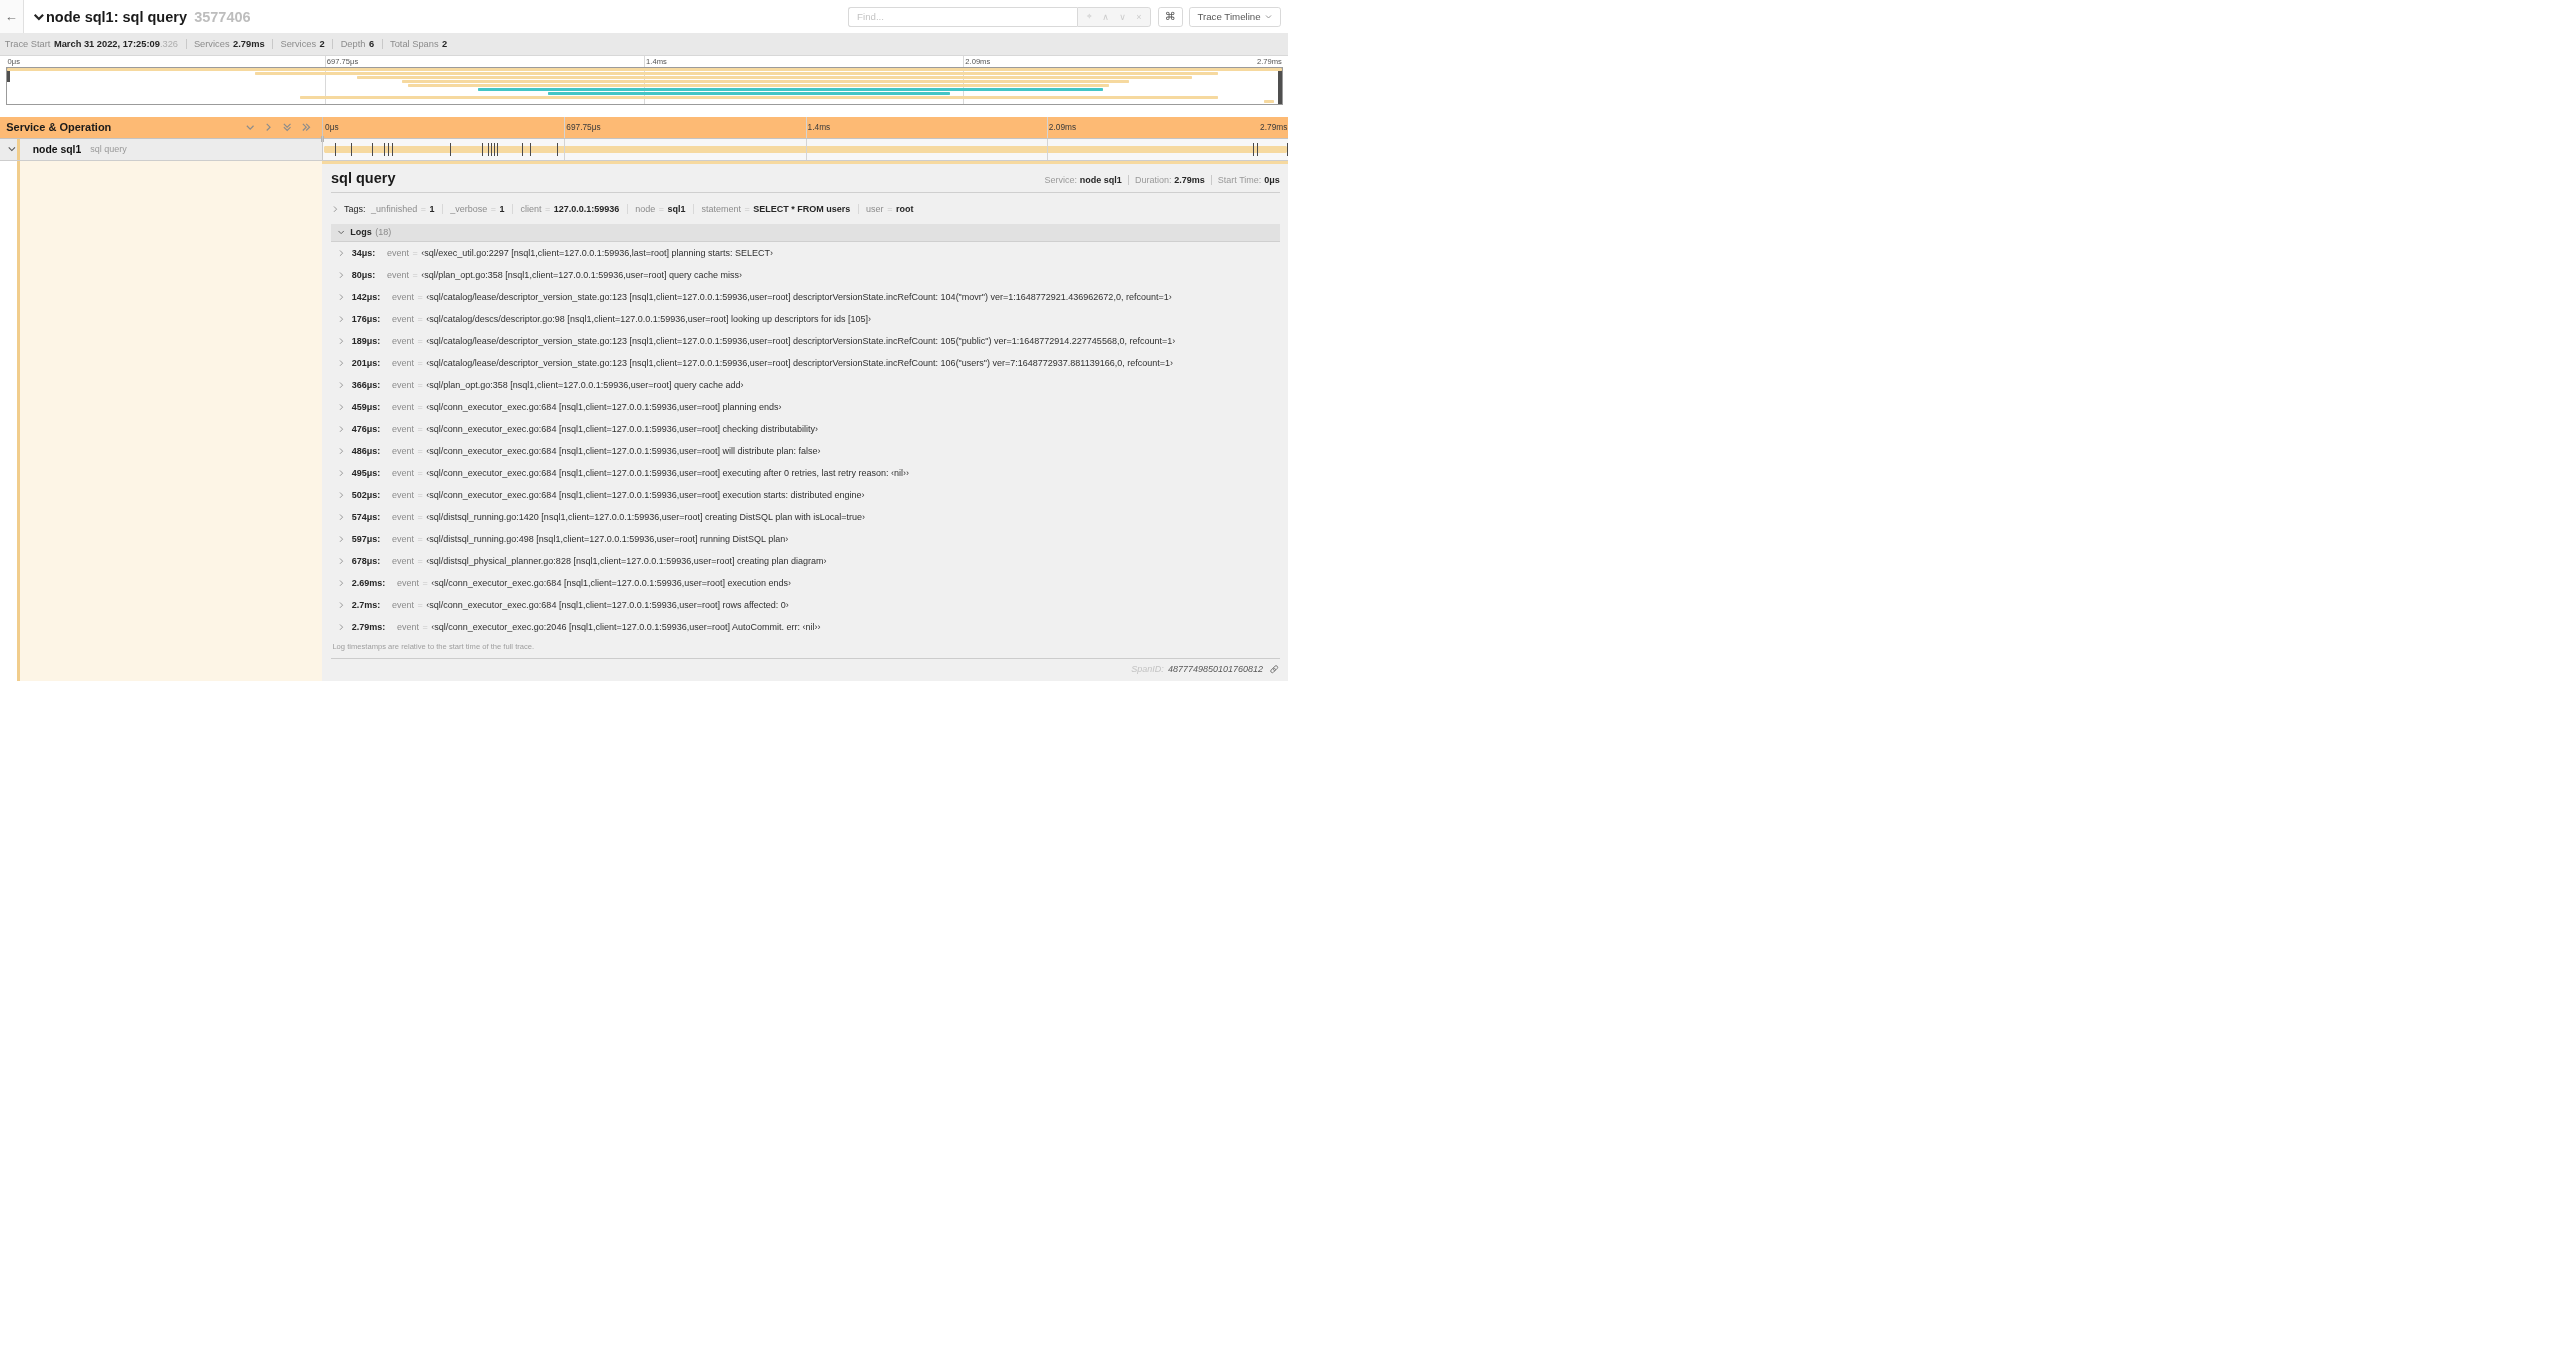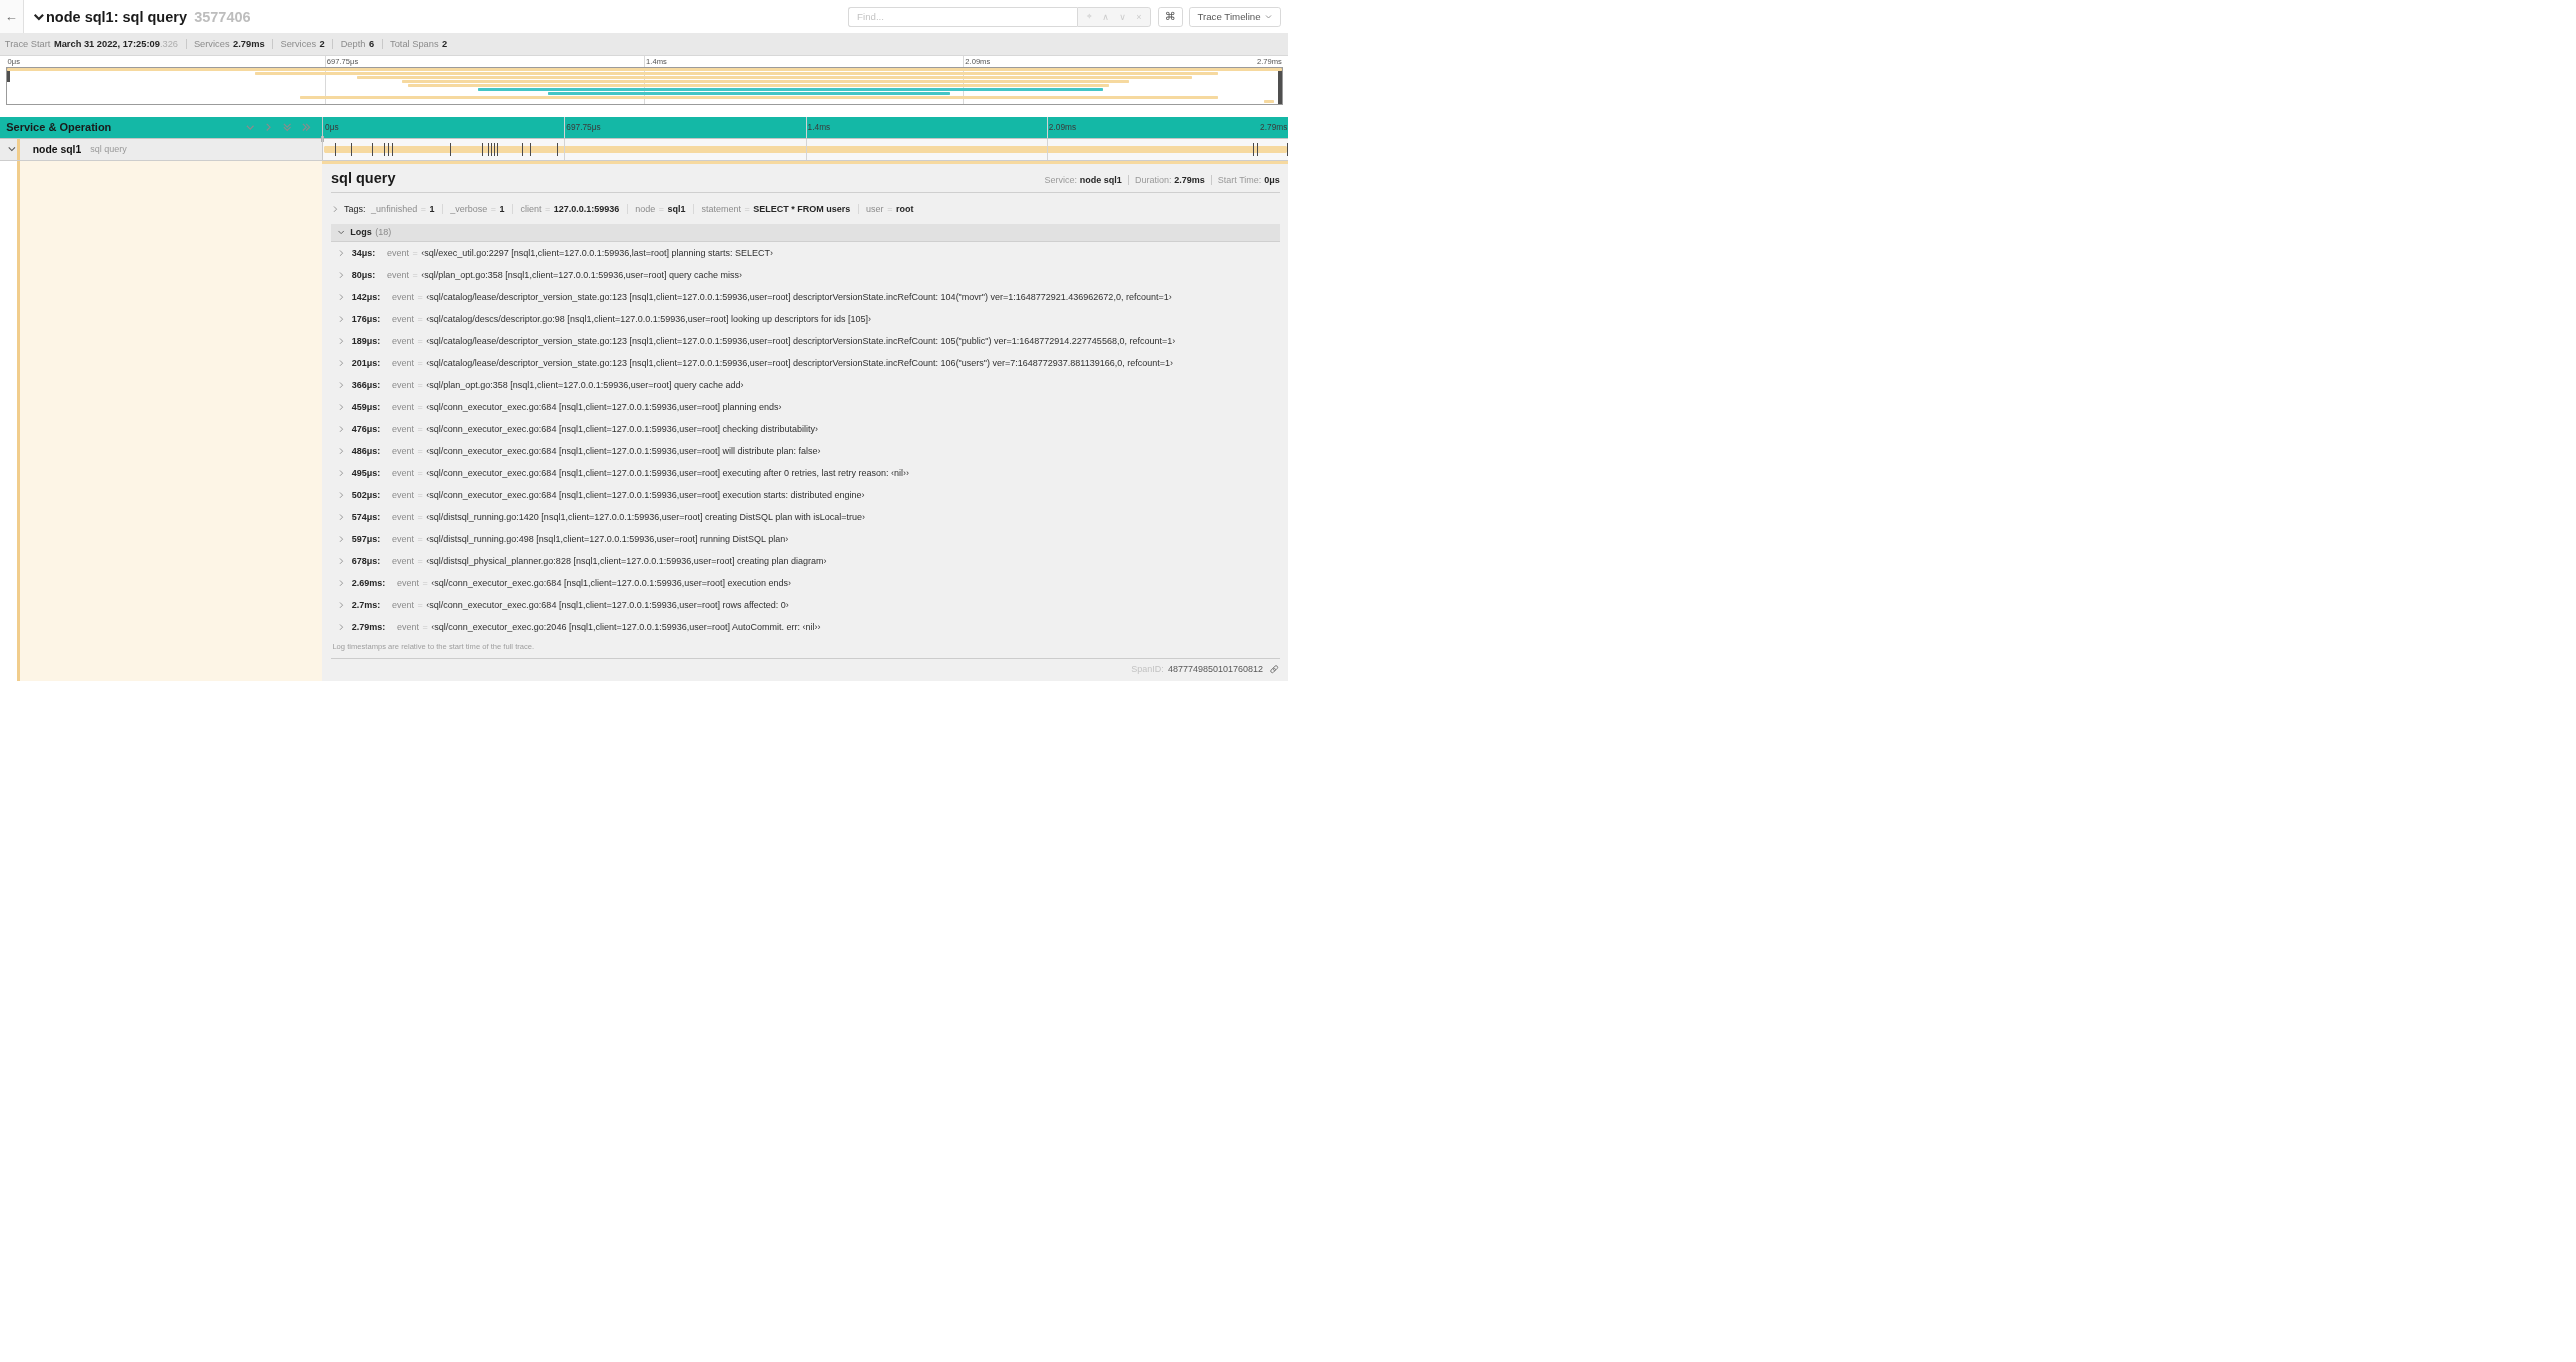--- a/index.html
+++ b/index.html
@@ -34,21 +34,21 @@
   .rlabel.last{right:0;padding-left:0;padding-right:0.7px;}
   .mcanvas{position:absolute;left:5.5px;right:5.5px;top:11px;bottom:2.1px;border:1.4px solid #9b9b9b;background:#fff;cursor:crosshair;}
   .mgrid{position:absolute;top:0;bottom:0;width:0.7px;background:#d9d9d9;}
   .mspan{position:absolute;border-radius:0.7px;}
   .mhandle{position:absolute;width:3.5px;background:#4f4f4f;cursor:col-resize;}
   .mhandle.left{left:0;top:0;height:38%;}
   .mhandle.right{right:0;top:0;bottom:0;}
 
   
   .spacer{height:9.7px;flex:0 0 9.7px;background:#fff;}
-  .ghead{height:22px;flex:0 0 22px;background:#14b8a6;border-bottom:0.7px solid #c4c4c4;display:flex;}
+  .ghead{height:22px;flex:0 0 22px;background:#fdba74;border-bottom:0.7px solid #c4c4c4;display:flex;}
   .ghead-left{width:322px;flex:0 0 322px;display:flex;align-items:center;padding-left:6.2px;position:relative;}
   .ghead-title{font-size:11px;font-weight:bold;color:#1a1a1a;}
   .ghead-icons{margin-left:auto;display:flex;gap:8.3px;margin-right:11px;align-items:center;}
   .ghead-icons svg{cursor:pointer;display:block;}
   .grip{position:absolute;right:-2.1px;bottom:-4.8px;display:flex;gap:1.4px;z-index:3;cursor:col-resize;}
   .grip i{display:block;width:0.7px;height:6.2px;background:#b3b3b3;}
   .ghead-right{flex:1;position:relative;font-size:8.3px;color:#3a3a3a;border-left:0.7px solid #c9c9c9;}
   .ghead-right .rlabel{top:5.5px;}
   .tgrid{position:absolute;top:0;bottom:0;width:0.7px;background:#d4d4d4;}
 
@@ -87,21 +87,21 @@
   .logs-title{font-weight:bold;color:#262626;margin-left:5.5px;}
   .logs-count{color:#8c8c8c;margin-left:3.5px;}
   .logrow{height:22px;flex:0 0 22px;display:flex;align-items:center;font-size:9px;white-space:nowrap;overflow:hidden;cursor:pointer;}
   .logrow .lchev{margin-left:6.2px;display:flex;flex:0 0 auto;}
   .lts{font-weight:bold;color:#262626;margin-left:6.2px;}
   .lkey{color:#8c8c8c;margin-left:11.8px;}
   .leq{color:#c6c6c6;margin:0 3.5px;}
   .lmsg{color:#303030;overflow:hidden;text-overflow:clip;}
   .logs-note{font-size:7.6px;color:#9e9e9e;margin:4.8px 0 7px 1.4px;}
 
-  .spanid-row{margin-top:4.2px;display:flex;justify-content:flex-end;align-items:center;font-size:9px;padding-bottom:5.5px;}
+  .spanid-row{margin-top:4.2px;display:flex;justify-content:flex-end;align-items:center;font-size:9px;padding-bottom:5.5px;font-style:italic;}
   .spanid-label{color:#c3c3c3;}
   .spanid-val{color:#595959;margin:0 6.2px 0 4.2px;}
   .linkicon{cursor:pointer;display:flex;}
 </style>
 </head>
 <body>
 
 <div class="page">
 
   <div class="topbar">

